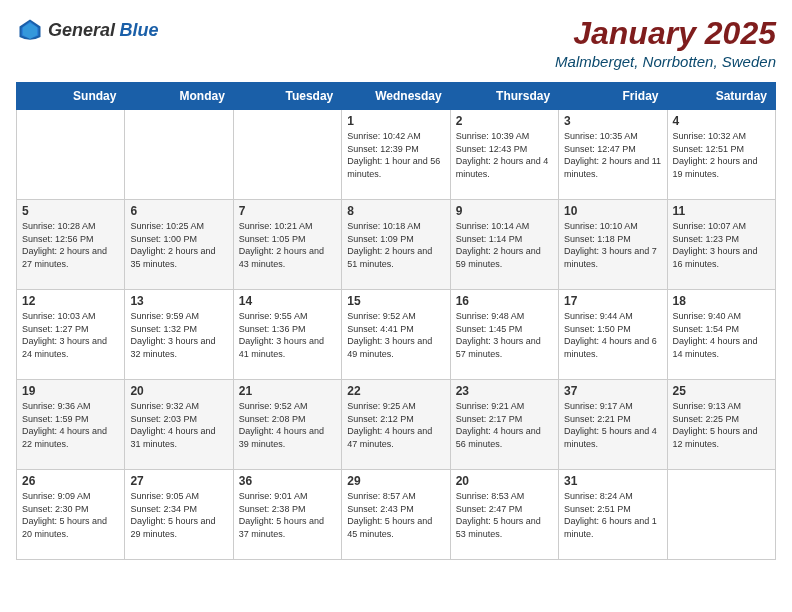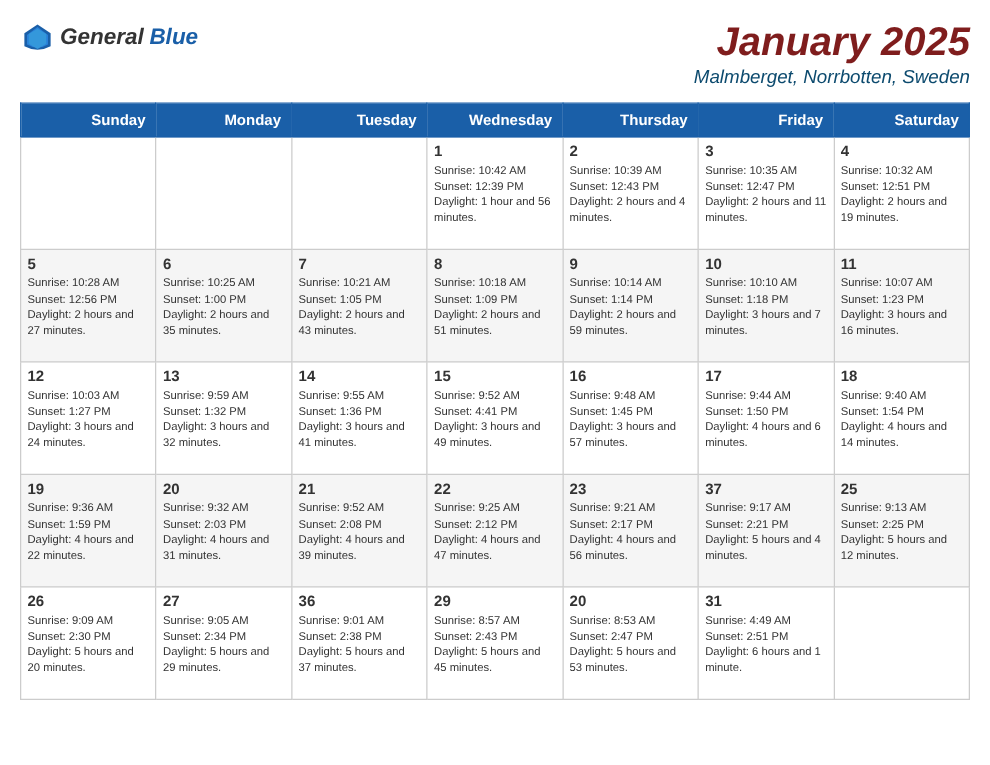--- a/index.html
+++ b/index.html
@@ -321,20 +321,20 @@
 Daylight: 5 hours and 45 minutes.</div>
         </td>
         <td>
           <span class="day-number">20</span>
           <div class="cell-content">Sunrise: 8:53 AM
 Sunset: 2:47 PM
 Daylight: 5 hours and 53 minutes.</div>
         </td>
         <td>
           <span class="day-number">31</span>
-          <div class="cell-content">Sunrise: 4:49 AM
+          <div class="cell-content">Sunrise: 8:24 AM
 Sunset: 2:51 PM
 Daylight: 6 hours and 1 minute.</div>
         </td>
         <td class="empty-cell"></td>
       </tr>
     </tbody>
 </table>
 
 </body></html>

